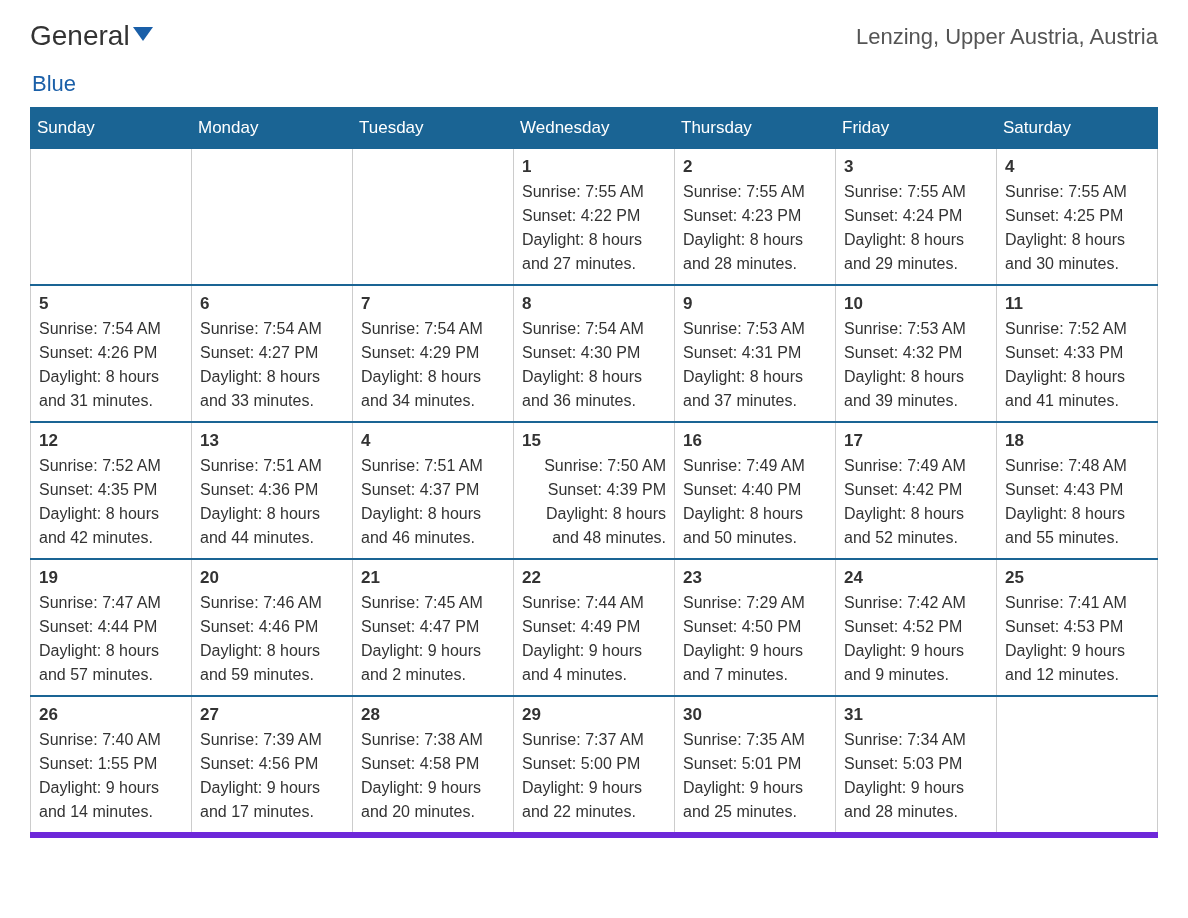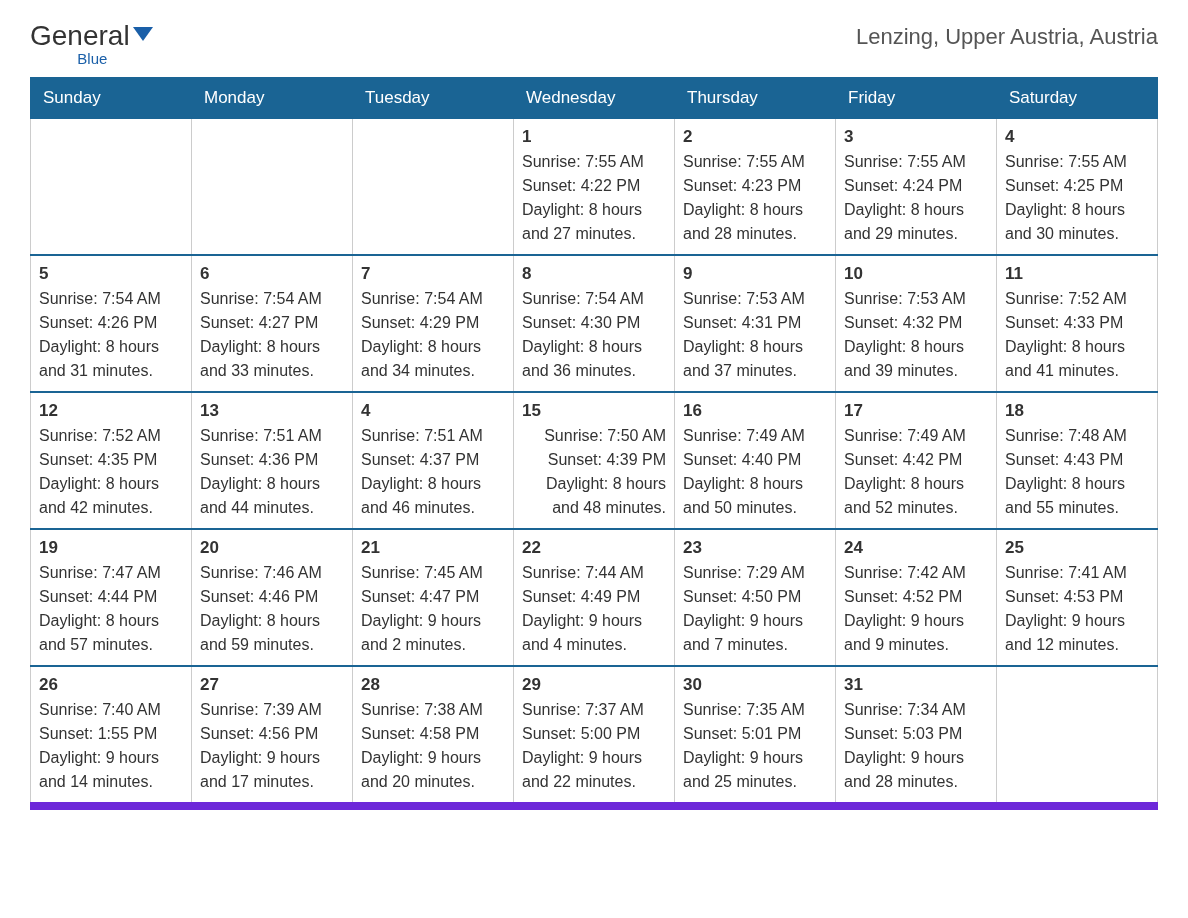--- a/index.html
+++ b/index.html
@@ -13,21 +13,22 @@
     }
     .header {
       display: flex;
       justify-content: space-between;
       align-items: flex-start;
       margin-bottom: 10px;
     }
     .logo {
       display: flex;
       flex-direction: column;
-      align-items: center;
+      align-items: flex-start;
+      gap: 21px;
     }
     .logo-text {
       display: flex;
       align-items: center;
       font-size: 28px;
       font-weight: normal;
       color: #333;
     }
     .logo-general {
       color: #333;
@@ -37,21 +38,21 @@
       width: 0;
       height: 0;
       border-left: 10px solid transparent;
       border-right: 10px solid transparent;
       border-top: 14px solid #1a5fa8;
       margin-left: 3px;
       margin-top: -4px;
     }
     .logo-subtitle {
       color: #1a5fa8;
-      font-size: 15px;
+      font-size: 22px;
       margin-top: -2px;
       margin-left: 2px;
     }
     .title-section {
       text-align: right;
     }
     .month-title {
       font-size: 52px;
       font-weight: normal;
       color: #333;
@@ -63,40 +64,40 @@
       margin-top: 4px;
     }
     .calendar-table {
       width: 100%;
       border-collapse: collapse;
       margin-top: 10px;
     }
     .calendar-table th {
       background-color: #1a6494;
       color: #fff;
-      padding: 10px 12px;
+      padding: 10px 6px;
       font-size: 17px;
       font-weight: normal;
       text-align: left;
       border: 1px solid #1a6494;
       margin-top: 16px;
     }
     .calendar-table td {
       vertical-align: top;
       padding: 8px 8px;
       border: 1px solid #ccc;
       width: calc(100% / 7);
       min-height: 110px;
       height: 110px;
       font-size: 13.5px;
       color: #333;
       border-bottom: 2px solid #1a6494;
     }
     .calendar-table tr:last-child td {
-      border-bottom: 8px solid #6d28d9;
+      border-bottom: 6px solid #6d28d9;
     }
     .day-number {
       font-size: 17px;
       font-weight: bold;
       color: #333;
       display: block;
       margin-bottom: 3px;
     }
     .day-info {
       font-size: 16px;

